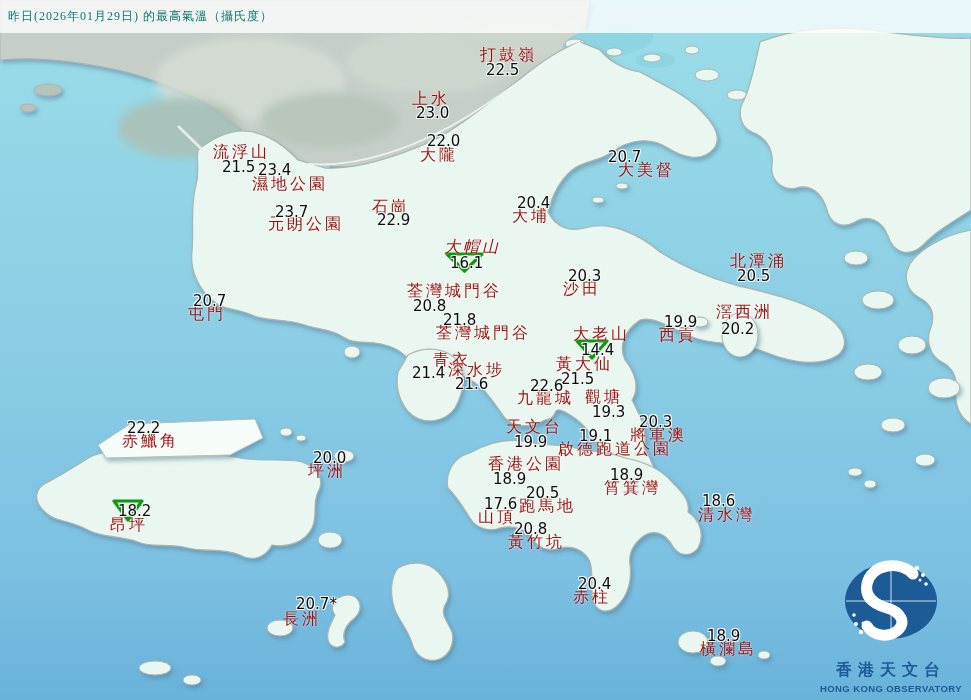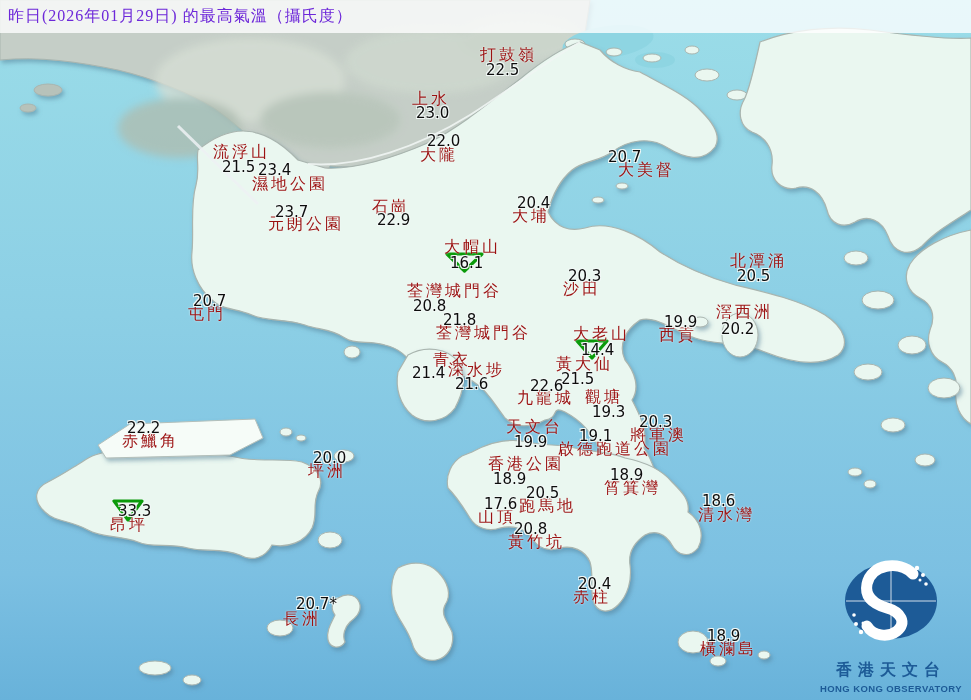--- a/index.html
+++ b/index.html
@@ -9,21 +9,21 @@
   }
   #map-svg{position:absolute;left:0;top:0;width:971px;height:700px;}
   
   #title-bar{
     position:absolute;left:0;top:0;width:971px;height:33px;
     background:rgba(255,255,255,0.78);
     display:flex;align-items:center;
   }
   #map-title{
     margin-left:8px;font-family:"Liberation Serif","DejaVu Serif",serif;
-    font-size:16px;color:#6d28d9;letter-spacing:1px;white-space:nowrap;
+    font-size:12px;color:#0f766e;letter-spacing:1px;white-space:nowrap;
   }
   
   #stations{position:absolute;left:0;top:0;width:971px;height:700px;}
   .st-name{
     position:absolute;white-space:nowrap;
     font-family:"Liberation Serif","DejaVu Serif",serif;
     font-size:16px;line-height:1;color:#9b1212;letter-spacing:3px;
     text-shadow:0 0 2px rgba(255,255,255,.85);
   }
   .st-value{
@@ -196,21 +196,21 @@
       <span class="st-value" style="left: 275px; top: 205px;">23.7</span>
       <span class="st-name" style="left: 372px; top: 199px;">石崗</span>
       <span class="st-value" style="left: 377px; top: 213px;">22.9</span>
       <span class="st-name" style="left: 512px; top: 208px;">大埔</span>
       <span class="st-value" style="left: 517px; top: 196px;">20.4</span>
       <span class="st-name" style="left: 618px; top: 162px;">大美督</span>
       <span class="st-value" style="left: 608px; top: 150px;">20.7</span>
       <svg width="39" height="21" class="st-marker" style="left: 445px; top: 252px;">
         <path d="M2,2 L37,2 L19.5,19 Z" fill="none" stroke="#0a9a0a" stroke-width="3.2" stroke-linejoin="round"></path>
       </svg>
-      <span class="st-name" style="left: 444px; top: 239px;">大帽山</span>
+      <span class="st-name" style="left: 444px; top: 239px; font-style: italic;">大帽山</span>
       <span class="st-value" style="left: 450px; top: 256px;">16.1</span>
       <span class="st-name" style="left: 407px; top: 283px;">荃灣城門谷</span>
       <span class="st-value" style="left: 413px; top: 299px;">20.8</span>
       <span class="st-name" style="left: 563px; top: 281px;">沙田</span>
       <span class="st-value" style="left: 568px; top: 269px;">20.3</span>
       <span class="st-name" style="left: 730px; top: 253px;">北潭涌</span>
       <span class="st-value" style="left: 737px; top: 269px;">20.5</span>
       <span class="st-name" style="left: 716px; top: 304px;">滘西洲</span>
       <span class="st-value" style="left: 721px; top: 322px;">20.2</span>
       <span class="st-name" style="left: 659px; top: 327px;">西貢</span>
@@ -255,21 +255,21 @@
       <span class="st-name" style="left: 698px; top: 507px;">清水灣</span>
       <span class="st-value" style="left: 702px; top: 494px;">18.6</span>
       <span class="st-name" style="left: 122px; top: 433px;">赤鱲角</span>
       <span class="st-value" style="left: 127px; top: 421px;">22.2</span>
       <span class="st-name" style="left: 308px; top: 463px;">坪洲</span>
       <span class="st-value" style="left: 313px; top: 451px;">20.0</span>
       <svg width="32" height="23" class="st-marker" style="left: 112px; top: 499px;">
         <path d="M2,2 L30,2 L16,21 Z" fill="none" stroke="#0a9a0a" stroke-width="3.2" stroke-linejoin="round"></path>
       </svg>
       <span class="st-name" style="left: 110px; top: 517px;">昂坪</span>
-      <span class="st-value" style="left: 118px; top: 504px;">33.3</span>
+      <span class="st-value" style="left: 118px; top: 504px;">18.2</span>
       <span class="st-name" style="left: 283px; top: 611px;">長洲</span>
       <span class="st-value" style="left: 288px; top: 597px; margin-left: 8px;">20.7*</span>
       <span class="st-name" style="left: 700px; top: 641px; text-align: right;">橫瀾島</span>
       <span class="st-value" style="left: 707px; top: 629px;">18.9</span>
     </div>
 
   <div id="logo">
     <svg width="116" height="114" viewBox="0 0 116 114">
       <ellipse cx="58" cy="57" rx="46" ry="38" fill="#1d5b97"></ellipse>
       <line x1="13" y1="57" x2="103" y2="57" stroke="#ffffff" stroke-width="1" opacity="0.8"></line>

